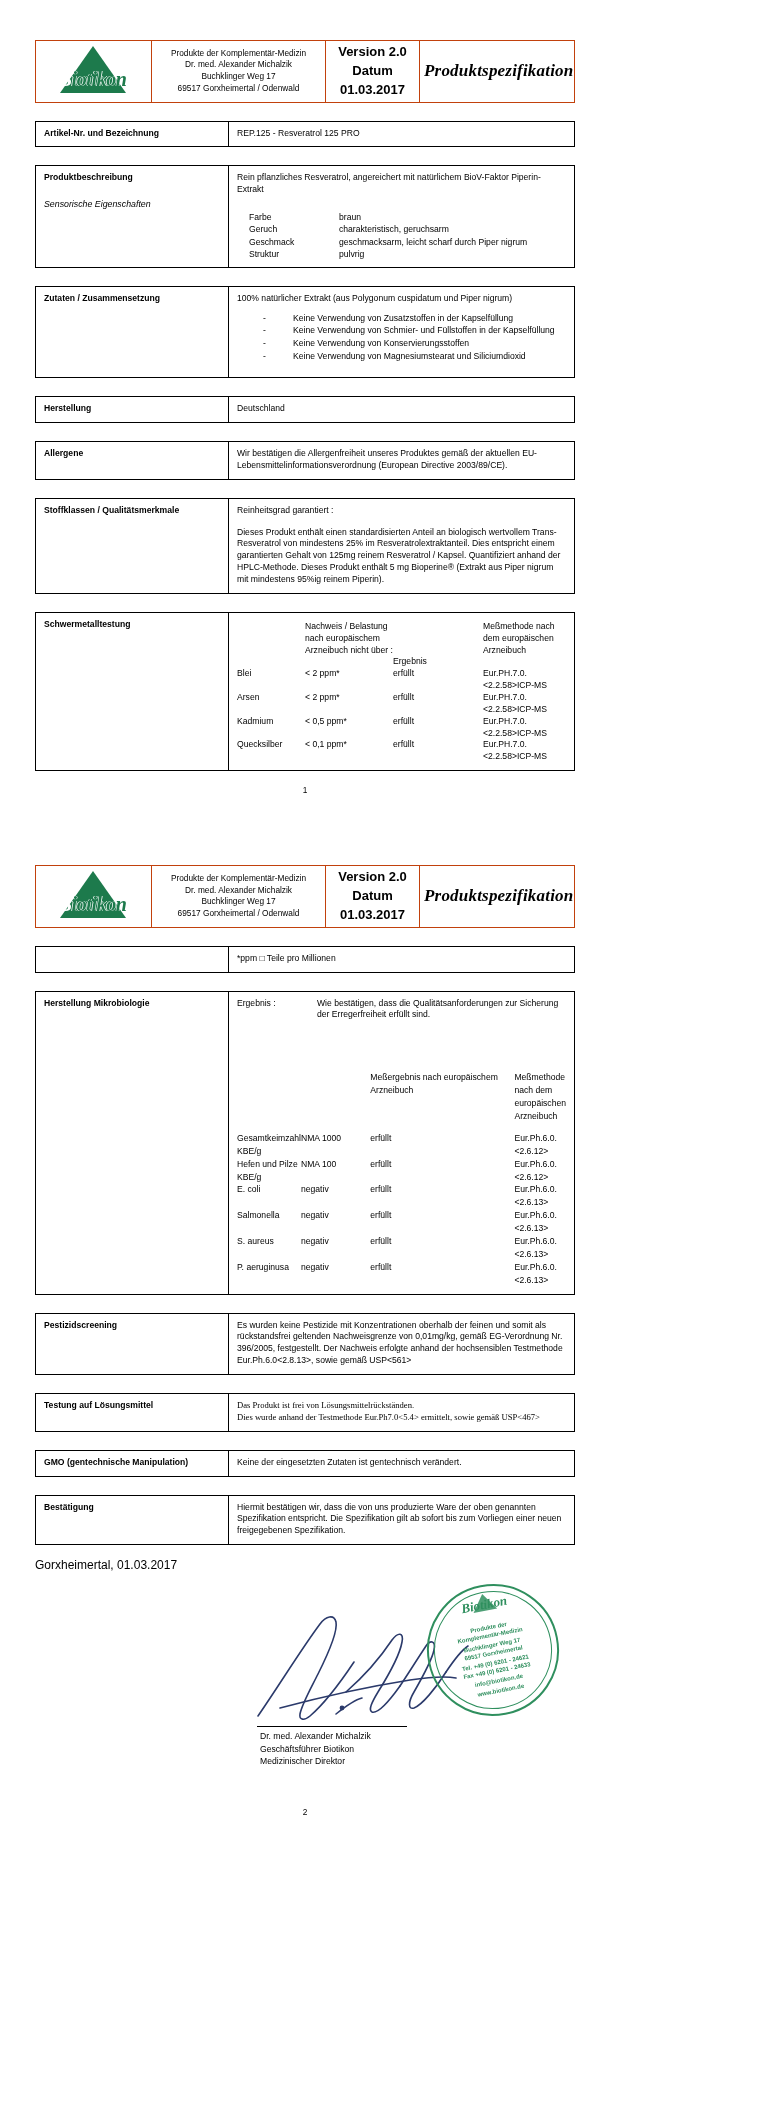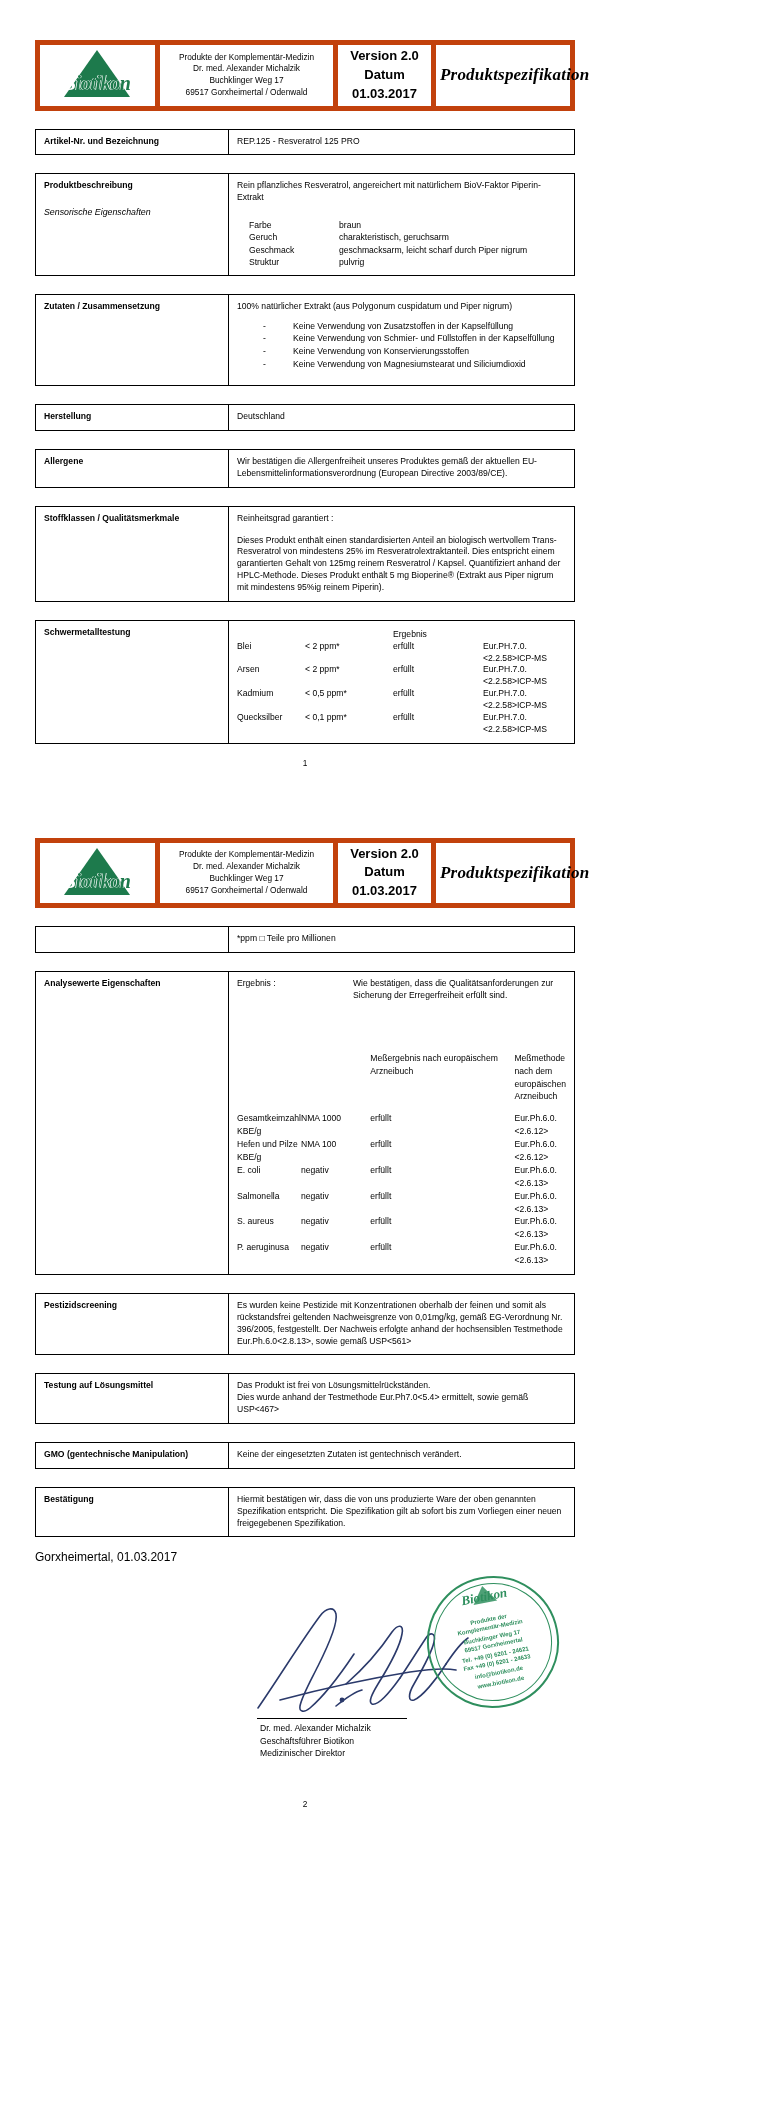--- a/index.html
+++ b/index.html
@@ -22,21 +22,21 @@
   .page-1 { padding-top: 40px; }
   .page-2 { padding-top: 28px; }
 
   
   table.hdr {
     width: 540px;
     border-collapse: collapse;
     table-layout: fixed;
   }
   table.hdr td {
-    border: 5px solid #c2410c;
+    border: 1px solid #c2410c;
     vertical-align: middle;
     padding: 2px 4px;
   }
   .hdr-logo-cell { width: 115px; height: 60px; padding: 0 !important; text-align: center; }
   .hdr-addr-cell { width: 165px; text-align: center; font-size: 8.3px; line-height: 1.42; }
   .hdr-ver-cell  { width: 85px; text-align: center; font-size: 13px; font-weight: bold; line-height: 1.45; }
   .hdr-title-cell{ text-align: center; }
   .hdr-title {
     font-family: "Liberation Serif", serif;
     font-style: italic;
@@ -159,21 +159,21 @@
     border: none;
     font-size: 8.6px;
     line-height: 1.5;
     padding: 0;
     vertical-align: top;
     text-align: left;
   }
   table.micro td.mi-v1 { width: 72px; }
   table.micro td.mi-v2 { width: 90px; }
   .erg-label { float: left; width: 72px; }
-  .erg-body { margin-left: 116px; }
+  .erg-body { margin-left: 80px; }
 
   
   .pageno {
     width: 540px;
     text-align: center;
     font-size: 8.3px;
     margin-top: 14px;
   }
   .sign-line {
     width: 540px;
@@ -374,20 +374,26 @@
   </tbody>
     </table>
 
   <table class="block">
     <tbody>
         <tr>
       <td class="lbl">Schwermetalltestung</td>
       <td class="val">
         <table class="metals">
           <tbody>
+                <tr class="mh-row">
+            <td class="m-name"></td>
+            <td class="m-lim">Nachweis / Belastung nach europäischem Arzneibuch nicht über :</td>
+            <td class="m-res erg-head"></td>
+            <td class="m-meth">Meßmethode nach dem europäischen Arzneibuch</td>
+          </tr>
           <tr>
             <td></td>
             <td></td>
             <td>Ergebnis</td>
             <td></td>
           </tr>
           <tr class="metal-row">
             <td class="m-name">Blei</td>
             <td class="m-lim">&lt; 2 ppm*</td>
             <td class="m-res">erfüllt</td>
@@ -458,21 +464,21 @@
         <tr>
       <td class="lbl">&nbsp;</td>
       <td class="val">*ppm □ Teile pro Millionen</td>
     </tr>
   </tbody>
     </table>
 
   <table class="block">
     <tbody>
         <tr>
-      <td class="lbl">Analysewerte Eigenschaften</td>
+      <td class="lbl">Herstellung Mikrobiologie</td>
       <td class="val">
         <div style="overflow:hidden;">
           <div class="erg-label">Ergebnis :</div>
           <div class="erg-body">Wie bestätigen, dass die Qualitätsanforderungen zur Sicherung der Erregerfreiheit erfüllt sind.</div>
         </div>
         <div class="blank"></div>
         <table class="micro">
           <tbody>
                 <tr>
             <td></td>
@@ -532,21 +538,21 @@
       <td class="lbl">Pestizidscreening</td>
       <td class="val">Es wurden keine Pestizide mit Konzentrationen oberhalb der feinen und somit als rückstandsfrei geltenden Nachweisgrenze von 0,01mg/kg, gemäß EG-Verordnung Nr. 396/2005, festgestellt. Der Nachweis erfolgte anhand der hochsensiblen Testmethode Eur.Ph.6.0&lt;2.8.13&gt;, sowie gemäß USP&lt;561&gt;</td>
     </tr>
   </tbody>
     </table>
 
   <table class="block">
     <tbody>
         <tr>
       <td class="lbl">Testung auf Lösungsmittel</td>
-      <td class="val" style="white-space:pre-line;">Das Produkt ist frei von Lösungsmittelrückständen.
+      <td class="val" style="white-space:pre-line;font-family:Liberation Serif, serif;">Das Produkt ist frei von Lösungsmittelrückständen.
 Dies wurde anhand der Testmethode Eur.Ph7.0&lt;5.4&gt; ermittelt, sowie gemäß USP&lt;467&gt;</td>
     </tr>
   </tbody>
     </table>
 
   <table class="block">
     <tbody>
         <tr>
       <td class="lbl">GMO (gentechnische Manipulation)</td>
       <td class="val">Keine der eingesetzten Zutaten ist gentechnisch verändert.</td>

